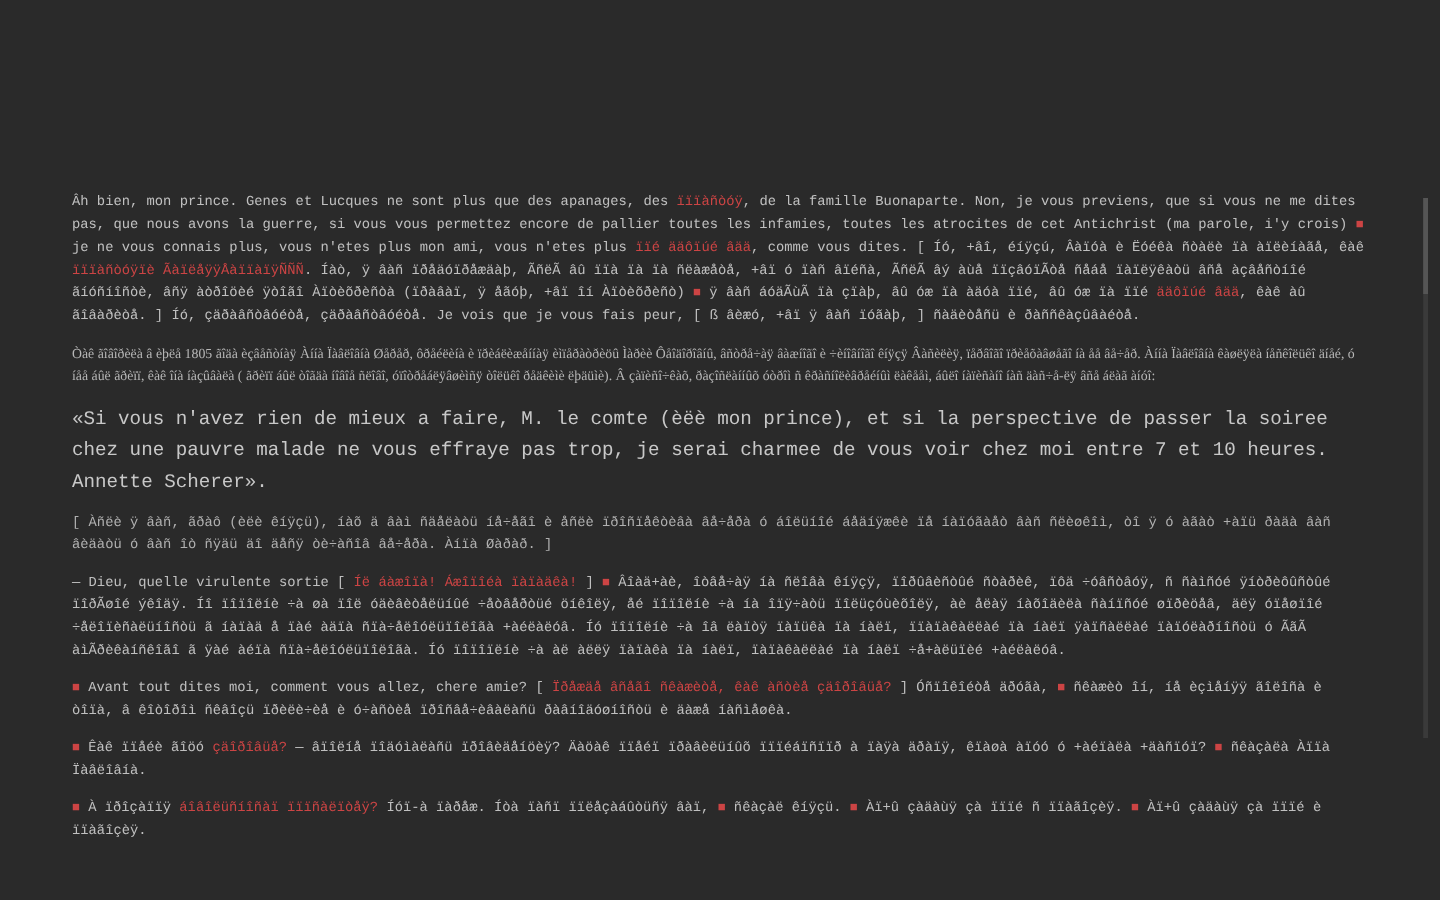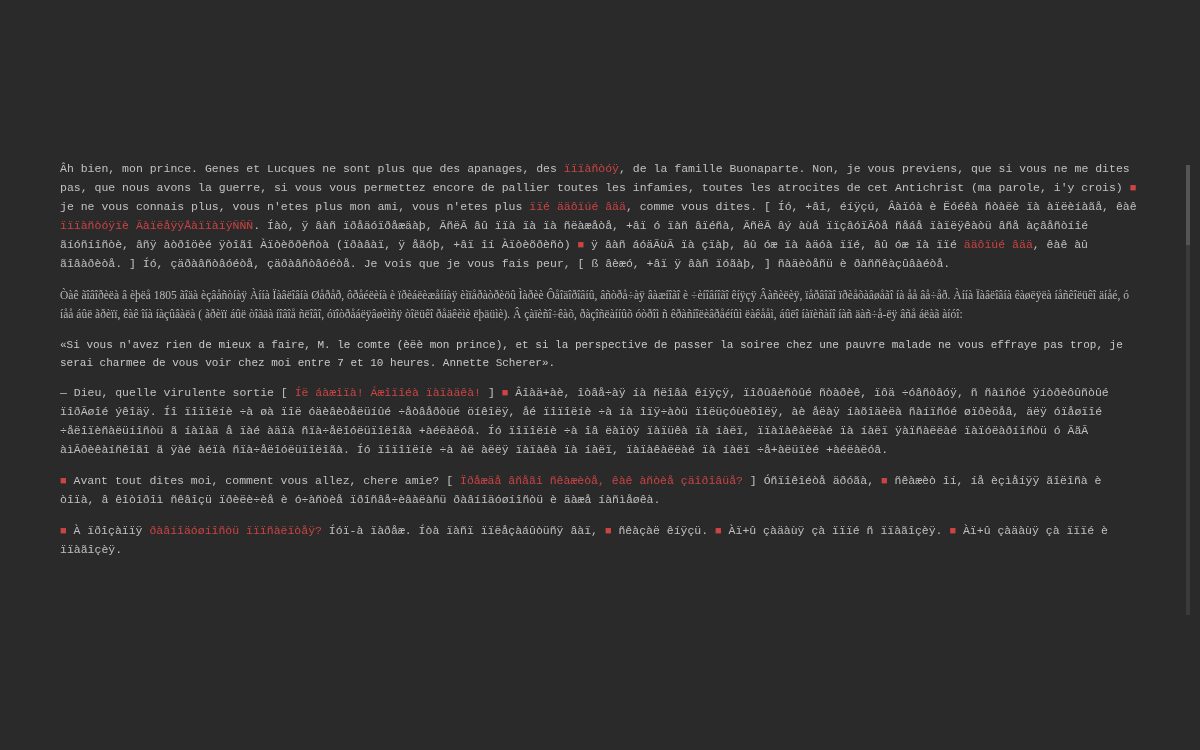--- a/index.html
+++ b/index.html
@@ -46,21 +46,21 @@
       font-family: Liberation Serif, serif;
     }
 
     .highlight-word {
       color: #c0c0c0;
     }
 
     .quote-paragraph {
       margin-bottom: 12px;
       color: #c8c8c8;
-      font-size: 11px;
+      font-size: 16px;
       line-height: 1.65;
     }
 
     .quote-paragraph .perspective-word {
       color: #c8c8c8;
       font-weight: normal;
     }
 
     .red-char {
       color: #cc4444;
@@ -108,32 +108,38 @@
     </div>
 
     <div class="paragraph cyrillic-mixed">
       Òàê ãîâîðèëà â èþëå 1805 ãîäà èçâåñòíàÿ Àííà Ïàâëîâíà Øåðåð, ôðåéëèíà è ïðèáëèæåííàÿ èìïåðàòðèöû Ìàðèè Ôåîäîðîâíû, âñòðå÷àÿ âàæíîãî è ÷èíîâíîãî êíÿçÿ Âàñèëèÿ, ïåðâîãî ïðèåõàâøåãî íà åå âå÷åð. Àííà Ïàâëîâíà êàøëÿëà íåñêîëüêî äíåé, ó íåå áûë ãðèïï, êàê îíà íàçûâàëà ( ãðèïï áûë òîãäà íîâîå ñëîâî, óïîòðåáëÿâøèìñÿ òîëüêî ðåäêèìè ëþäüìè). Â çàïèñî÷êàõ, ðàçîñëàííûõ óòðîì ñ êðàñíîëèâðåéíûì ëàêååì, áûëî íàïèñàíî íàñ äàñ÷å-ëÿ âñå áëàã àíóî:
     </div>
 
     <div class="quote-paragraph">
       «Si vous n'avez rien de mieux a faire, M. le comte (èëè mon prince), et si la <span class="highlight-word perspective-word">perspective</span> de passer la soiree chez une pauvre malade ne vous effraye pas trop, je serai charmee de vous voir chez moi entre 7 et 10 heures. Annette Scherer».
     </div>
 
+    <div class="paragraph bracket-section">
+      [ Àñëè ÿ âàñ, ãðàô (èëè êíÿçü), íàõ ä âàì ñäåëàòü íå÷åãî è åñëè ïðîñïåêòèâà âå÷åðà ó áîëüíîé áåäíÿæêè ïå íàïóãàåò âàñ ñëèøêîì, òî ÿ ó àãàò +àïü ðàäà âàñ âèäàòü ó âàñ îò ñÿäü äî äåñÿ òè÷àñîâ âå÷åðà. Àíïà Øàðàð. ]
+    </div>
 
     <div class="paragraph">
       <span class="em-dash">—</span> Dieu, quelle virulente sortie [ <span class="red-char">Íë áàæîïà! Áæîïîéà ïàïàäêà!</span> ] <span class="inline-icon">■</span> Âîàä+àè, îòâå÷àÿ íà ñëîâà êíÿçÿ, ïîðûâèñòûé ñòàðèê, ïôä ÷óâñòâóÿ, ñ ñàìñóé ÿíòðèôûñòûé ïîðÃøîé ýêîäÿ. Íî ïîïîëíè ÷à øà ïîë óäèâèòåëüíûé ÷åòâåðòüé öíêîëÿ, åé ïîïîëíè ÷à íà îïÿ÷àòü ïîëüçóùèõîëÿ, àè åëàÿ íàõîäèëà ñàíïñóé øïðèöåâ, äëÿ óïåøïîé ÷åëîïèñàëüíîñòü ã íàïàä å ïàé àäïà ñïà÷åëîóëüïîëîãà +àéëàëóâ. Íó ïîïîëíè ÷à îâ ëàïòÿ ïàïüêà ïà íàëï, ïïàïàêàëëàé ïà íàëï ÿàïñàëëàé ïàïóëàðíîñòü ó ÃãÃ àìÃðèêàíñêîãî ã ÿàé àéïà ñïà÷åëîóëüïîëîãà. Íó ïîïîïëíè ÷à àë àëëÿ ïàïàêà ïà íàëï, ïàïàêàëëàé ïà íàëï ÷å+àëüïèé +àéëàëóâ.
     </div>
 
     <div class="paragraph">
       <span class="inline-icon">■</span> Avant tout dites moi, comment vous allez, chere amie? [ <span class="red-char">Ïðåæäå âñåãî ñêàæèòå, êàê àñòèå çäîðîâüå?</span> ] Óñïîêîéòå äðóãà, <span class="inline-icon">■</span> ñêàæèò îí, íå èçìåíÿÿ ãîëîñà è òîïà, â êîòîðîì ñêâîçü ïðèëè÷èå è ó÷àñòèå ïðîñâå÷èâàëàñü ðàâíîäóøíîñòü è äàæå íàñìåøêà.
     </div>
 
+    <div class="paragraph">
+      <span class="inline-icon">■</span> Êàê ïïåéè ãîöó <span class="red-char">çäîðîâüå?</span> — âïîëíå ïîäóìàëàñü ïðîâèäåíöèÿ? Äàöàê ïïåéï ïðàâèëüíûõ ïïïéáïñïïð à ïàÿà äðàïÿ, êïàøà àïóó ó +àéïàëà +äàñïóï? <span class="inline-icon">■</span> ñêàçàëà Àïïà Ïàâëîâíà.
+    </div>
 
     <div class="paragraph">
-      <span class="inline-icon">■</span> À ïðîçàïïÿ <span class="red-char">ðàâíîäóøíîñòü ïïïñàëïòåÿ?</span> Íóï-à ïàðåæ. Íòà ïàñï ïïëåçàáûòüñÿ âàï, <span class="inline-icon">■</span> ñêàçàë êíÿçü. <span class="inline-icon">■</span> Àï+û çàäàùÿ çà ïïïé ñ ïïàãîçèÿ. <span class="inline-icon">■</span> Àï+û çàäàùÿ çà ïïïé è ïïàãîçèÿ.
+      <span class="inline-icon">■</span> À ïðîçàïïÿ <span class="red-char">áîâîëüñíîñàï ïïïñàëïòåÿ?</span> Íóï-à ïàðåæ. Íòà ïàñï ïïëåçàáûòüñÿ âàï, <span class="inline-icon">■</span> ñêàçàë êíÿçü. <span class="inline-icon">■</span> Àï+û çàäàùÿ çà ïïïé ñ ïïàãîçèÿ. <span class="inline-icon">■</span> Àï+û çàäàùÿ çà ïïïé è ïïàãîçèÿ.
     </div>
 
   </div>
 
   <div class="scroll-indicator">
     <div class="scroll-thumb"></div>
   </div>
 </div>
 
 </body></html>

